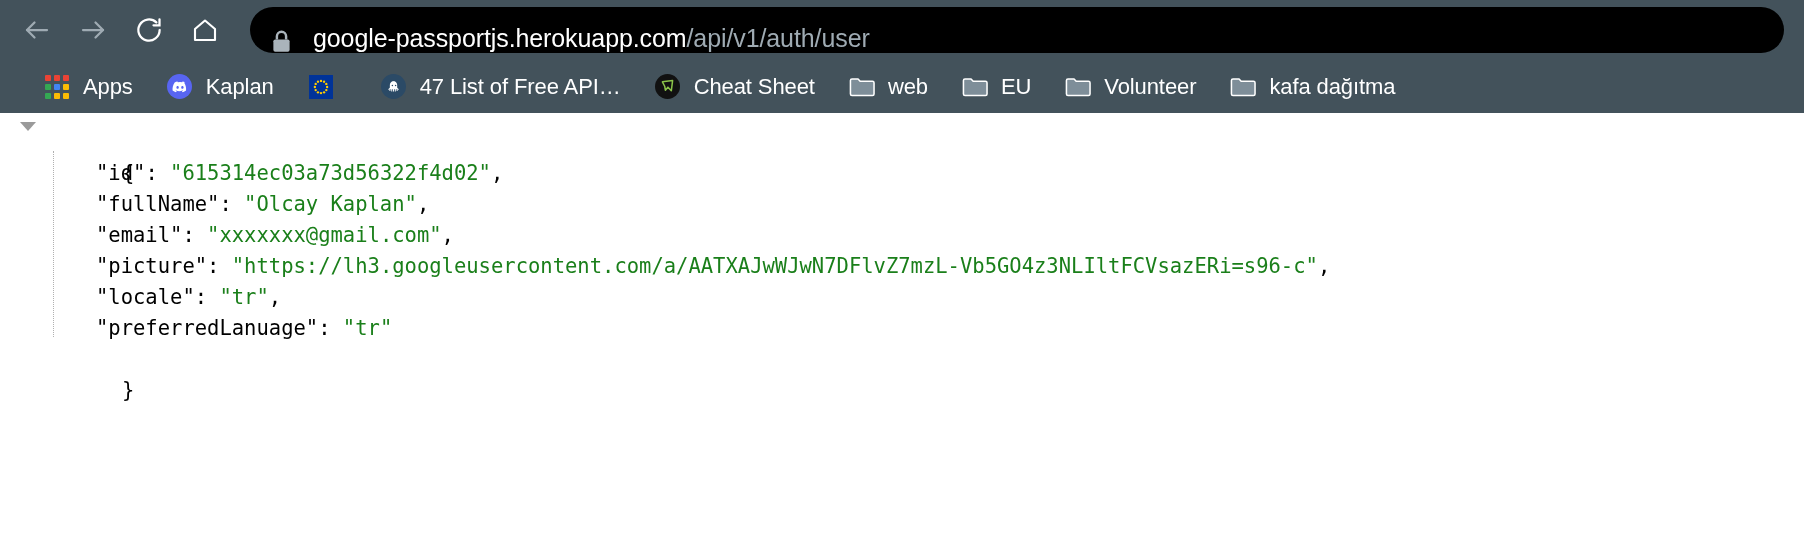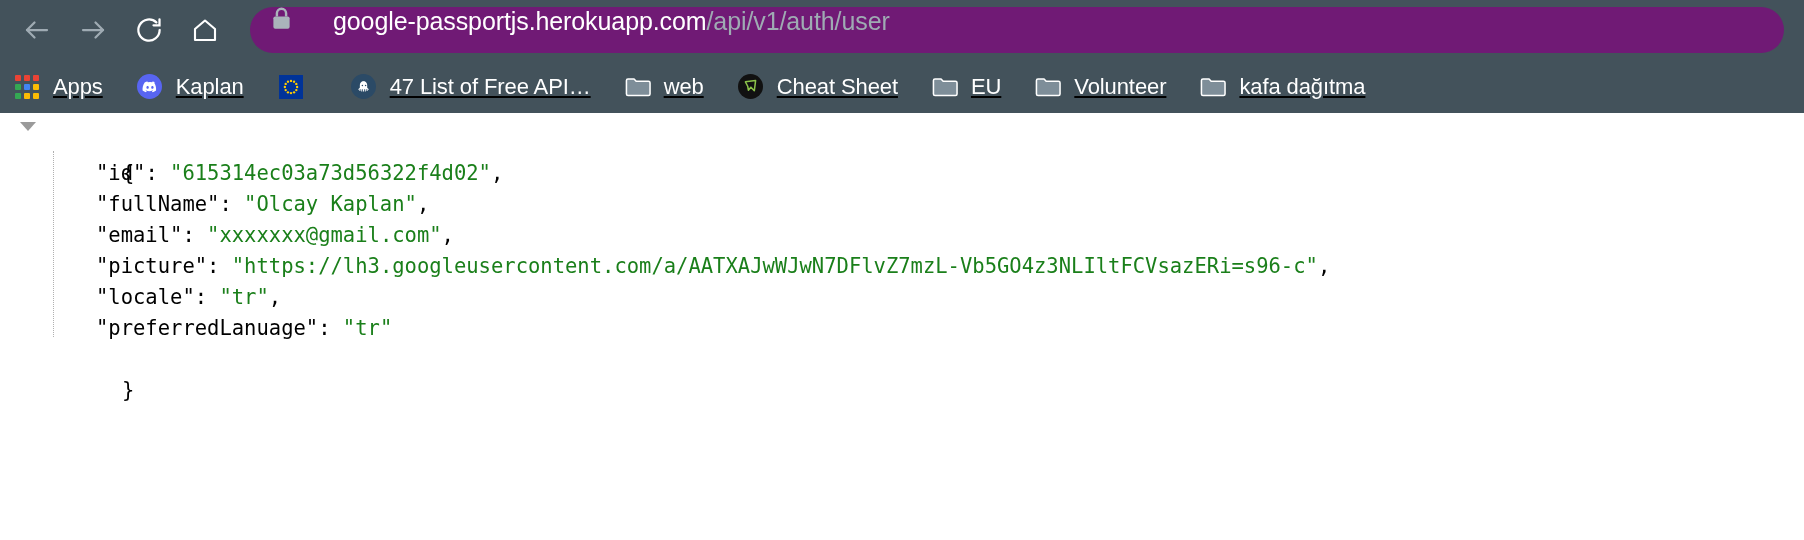--- a/index.html
+++ b/index.html
@@ -34,29 +34,28 @@
     justify-content: center;
     flex: 0 0 auto;
     margin-right: 10px;
     border-radius: 50%;
   }
   .nav-btn svg { display: block; }
 
   .omnibox {
     flex: 1 1 auto;
     height: 46px;
-    background: #701a75;
+    background: #000000;
     border-radius: 23px;
     display: flex;
-    align-items: flex-start;
+    align-items: flex-end;
     padding: 0 22px;
     margin-left: 12px;
     margin-right: 6px;
     overflow: hidden;
-    gap: 20px;
   }
   .lock-icon {
     flex: 0 0 auto;
     margin-right: 22px;
     display: flex;
     align-items: center;
   }
   .url-text {
     font-size: 25px;
     letter-spacing: -0.1px;
@@ -65,23 +64,22 @@
     color: #b9c3c9;
   }
   .url-host { color: #ffffff; }
   .url-path { color: #9fabb3; }
 
   
   .bookmarks-bar {
     height: 53px;
     display: flex;
     align-items: center;
-    padding: 0 4px;
-    overflow: hidden;
-    text-decoration: underline;
+    padding: 0 34px;
+    overflow: hidden;
   }
   .bookmark {
     display: flex;
     align-items: center;
     height: 40px;
     padding: 0 10px;
     margin-right: 14px;
     border-radius: 4px;
     flex: 0 0 auto;
     white-space: nowrap;
@@ -287,62 +285,62 @@
           <svg width="16" height="16" viewBox="0 0 20 20" fill="#ffffff">
             <path d="M10 2.4c-3 0-5.2 2.2-5.2 5v3.3c0 .6-.4 1-.9 1.3l-1.4.8 1 .6.8-.5v2.2h1.2v-2.5l1.1.6v2.3h1.2v-2.6h1v2.6h1.2v-2.6h1v2.6h1.2v-2.3l1.1-.6v2.5h1.2v-2.2l.8.5 1-.6-1.4-.8c-.5-.3-.9-.7-.9-1.3V7.4c0-2.8-2.2-5-5-5zM8 7.1a.95.95 0 1 1 0 1.9.95.95 0 0 1 0-1.9zm4 0a.95.95 0 1 1 0 1.9.95.95 0 0 1 0-1.9z"></path>
           </svg>
         </span>
       </span>
       <span class="bm-label">47 List of Free API…</span>
     </div>
 
     <div class="bookmark">
       <span class="bm-icon">
-        <svg width="27" height="22" viewBox="0 0 27 22">
-          <path d="M1.5 4.2a1.6 1.6 0 0 1 1.6-1.6h6.3l2.2 2.4h12.8a1.6 1.6 0 0 1 1.6 1.6v11.6a1.6 1.6 0 0 1-1.6 1.6H3.1a1.6 1.6 0 0 1-1.6-1.6z" fill="#7e8e99" stroke="#ffffff" stroke-width="1.6" stroke-linejoin="round"></path>
-        </svg>
-      </span>
-      <span class="bm-label">web</span>
-    </div>
-
-    <div class="bookmark">
-      <span class="bm-icon">
         <span class="cheat-ic">
           <svg width="17" height="17" viewBox="0 0 20 20">
             <path d="M4 4.5 16 3l-1.5 12-4-4.2-3 3.6-.8-4.7z" fill="none" stroke="#8bc34a" stroke-width="1.8" stroke-linejoin="round"></path>
           </svg>
         </span>
       </span>
       <span class="bm-label">Cheat Sheet</span>
     </div>
 
     <div class="bookmark">
       <span class="bm-icon">
         <svg width="27" height="22" viewBox="0 0 27 22">
           <path d="M1.5 4.2a1.6 1.6 0 0 1 1.6-1.6h6.3l2.2 2.4h12.8a1.6 1.6 0 0 1 1.6 1.6v11.6a1.6 1.6 0 0 1-1.6 1.6H3.1a1.6 1.6 0 0 1-1.6-1.6z" fill="#7e8e99" stroke="#ffffff" stroke-width="1.6" stroke-linejoin="round"></path>
         </svg>
       </span>
-      <span class="bm-label">EU</span>
+      <span class="bm-label">web</span>
     </div>
 
     <div class="bookmark">
       <span class="bm-icon">
         <svg width="27" height="22" viewBox="0 0 27 22">
           <path d="M1.5 4.2a1.6 1.6 0 0 1 1.6-1.6h6.3l2.2 2.4h12.8a1.6 1.6 0 0 1 1.6 1.6v11.6a1.6 1.6 0 0 1-1.6 1.6H3.1a1.6 1.6 0 0 1-1.6-1.6z" fill="#7e8e99" stroke="#ffffff" stroke-width="1.6" stroke-linejoin="round"></path>
         </svg>
       </span>
-      <span class="bm-label">Volunteer</span>
+      <span class="bm-label">EU</span>
     </div>
 
     <div class="bookmark">
       <span class="bm-icon">
         <svg width="27" height="22" viewBox="0 0 27 22">
           <path d="M1.5 4.2a1.6 1.6 0 0 1 1.6-1.6h6.3l2.2 2.4h12.8a1.6 1.6 0 0 1 1.6 1.6v11.6a1.6 1.6 0 0 1-1.6 1.6H3.1a1.6 1.6 0 0 1-1.6-1.6z" fill="#7e8e99" stroke="#ffffff" stroke-width="1.6" stroke-linejoin="round"></path>
         </svg>
       </span>
+      <span class="bm-label">Volunteer</span>
+    </div>
+
+    <div class="bookmark">
+      <span class="bm-icon">
+        <svg width="27" height="22" viewBox="0 0 27 22">
+          <path d="M1.5 4.2a1.6 1.6 0 0 1 1.6-1.6h6.3l2.2 2.4h12.8a1.6 1.6 0 0 1 1.6 1.6v11.6a1.6 1.6 0 0 1-1.6 1.6H3.1a1.6 1.6 0 0 1-1.6-1.6z" fill="#7e8e99" stroke="#ffffff" stroke-width="1.6" stroke-linejoin="round"></path>
+        </svg>
+      </span>
       <span class="bm-label">kafa dağıtma</span>
     </div>
 
   </div>
 </div>
 
 <div class="content">
   <div class="json-wrap">
 
     <div class="toggle-tri"></div>

